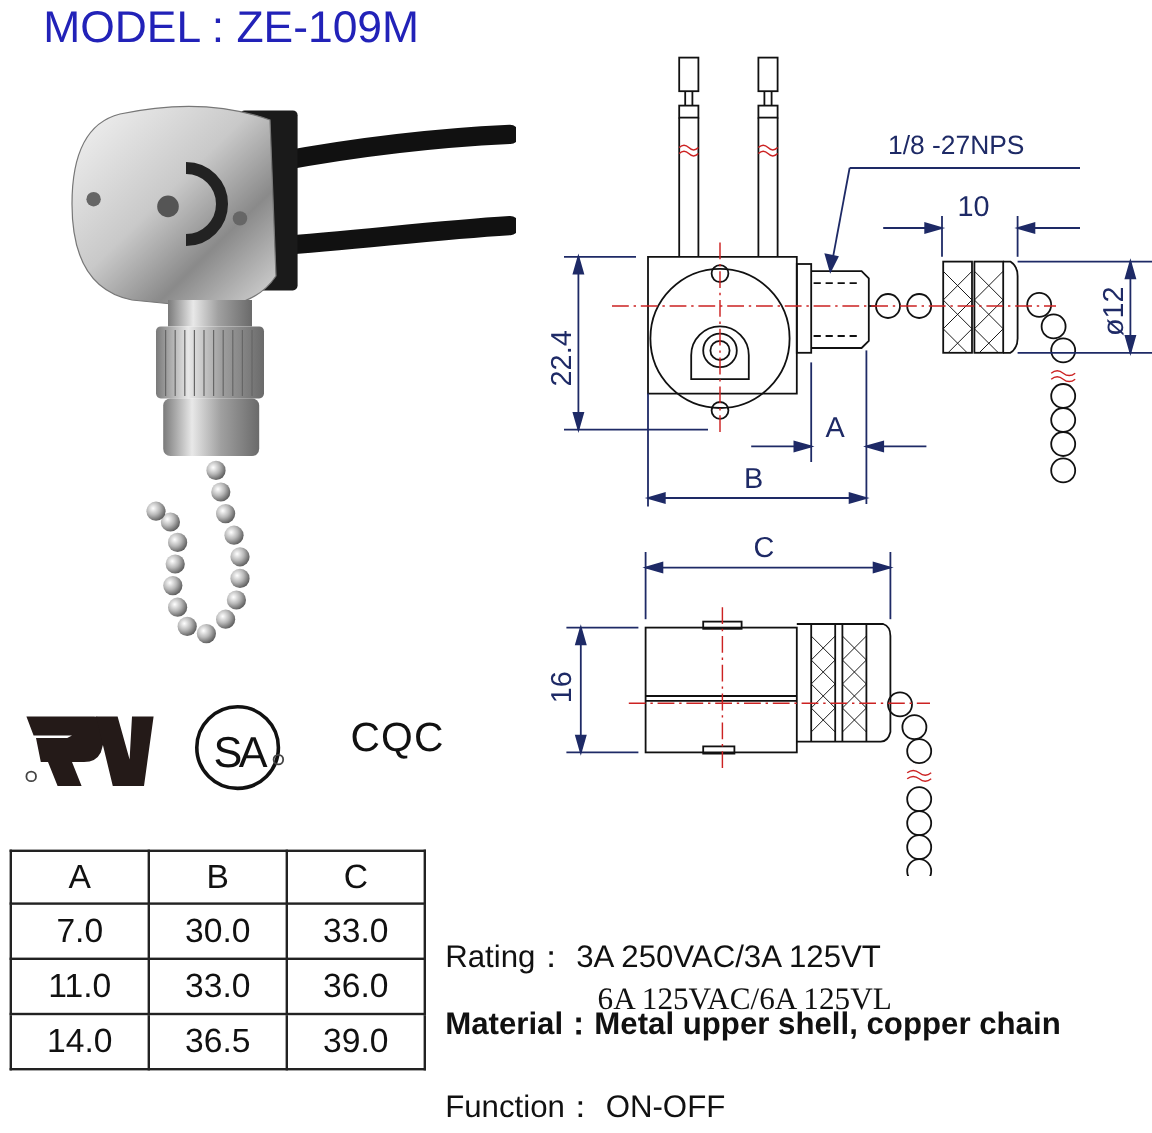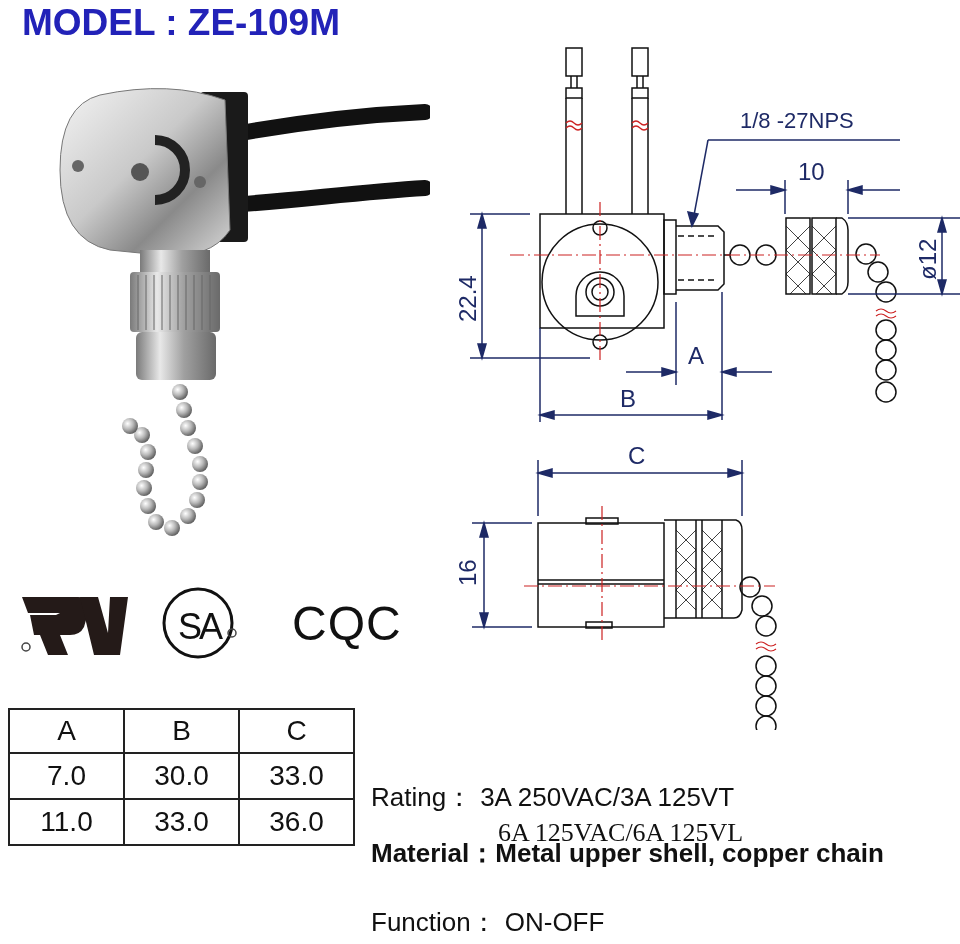--- a/index.html
+++ b/index.html
@@ -1,21 +1,21 @@
 <!DOCTYPE html>
 <html><head>
 <meta charset="utf-8">
 <style>
   html, body { margin: 0; padding: 0; background: #ffffff; }
   body { width: 960px; height: 944px; position: relative; overflow: hidden; font-family: "Liberation Sans", sans-serif; color: #111; }
   .abs { position: absolute; }
-  .title { left: 22px; top: 0px; font-size: 37px; font-weight: bold; color: #2222b8; letter-spacing: 0px; line-height: 46px; }
+  .title { left: 36px; top: 0px; font-size: 37px; font-weight: normal; color: #2222b8; letter-spacing: 0px; line-height: 46px; }
   .photo { left: 40px; top: 60px; width: 390px; height: 500px; }
   .logos { left: 0; top: 575px; width: 420px; height: 100px; }
-  .cqc { left: 292px; top: 596px; font-size: 48px; color: #111; letter-spacing: 1px; }
+  .cqc { left: 292px; top: 596px; font-size: 34px; color: #111; letter-spacing: 1px; }
   table.dims { position: absolute; left: 8px; top: 708px; border-collapse: collapse; border: 2px solid #222; }
   table.dims th, table.dims td { border: 2px solid #222; width: 113px; height: 44px; text-align: center; font-size: 28px; font-weight: normal; color: #111; padding: 0; }
   table.dims th { height: 42px; }
   .spec { left: 371px; font-size: 26px; color: #111; white-space: nowrap; line-height: 34px; }
   .drawing { left: 440px; top: 30px; width: 520px; height: 700px; }
   .dimtxt { font-family: "Liberation Sans", sans-serif; fill: #1e2a66; }
 </style>
 </head>
 <body>
 
@@ -273,20 +273,25 @@
     <tr>
       <td>7.0</td>
       <td>30.0</td>
       <td>33.0</td>
     </tr>
     <tr>
       <td>11.0</td>
       <td>33.0</td>
       <td>36.0</td>
     </tr>
+    <tr>
+      <td>14.0</td>
+      <td>36.5</td>
+      <td>39.0</td>
+    </tr>
   </tbody>
 </table>
 
 <div class="abs spec" style="top:780px;">
   <span>Rating：</span><span style="display:inline-block;width:8px"></span><span>3A 250VAC/3A 125VT</span>
 </div>
 <div class="abs spec" style="top:816px; left:498px;font-family:Liberation Serif, serif;">6A 125VAC/6A 125VL</div>
 <div class="abs spec" style="top:836px;font-weight:bold;">
   <span>Material：</span><span>Metal upper shell, copper chain</span>
 </div>

